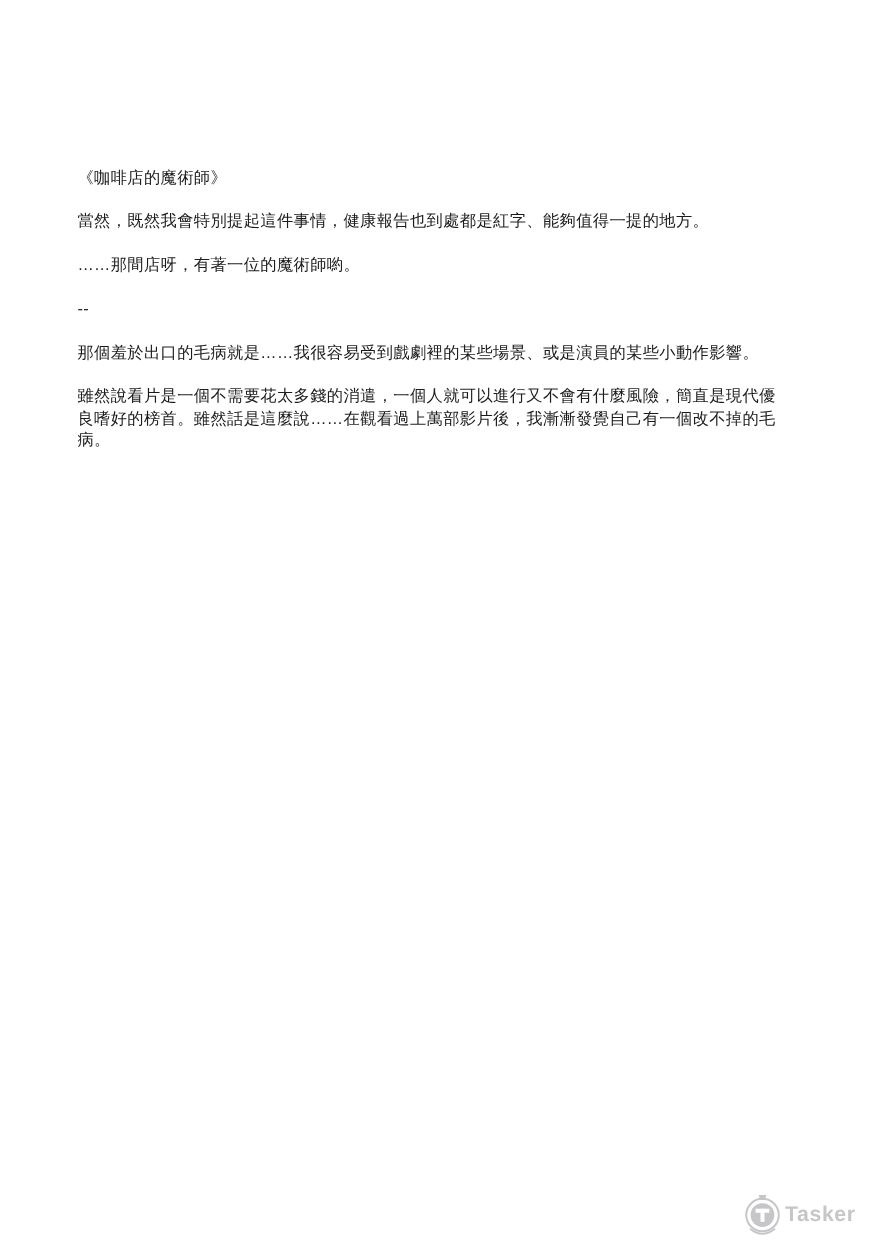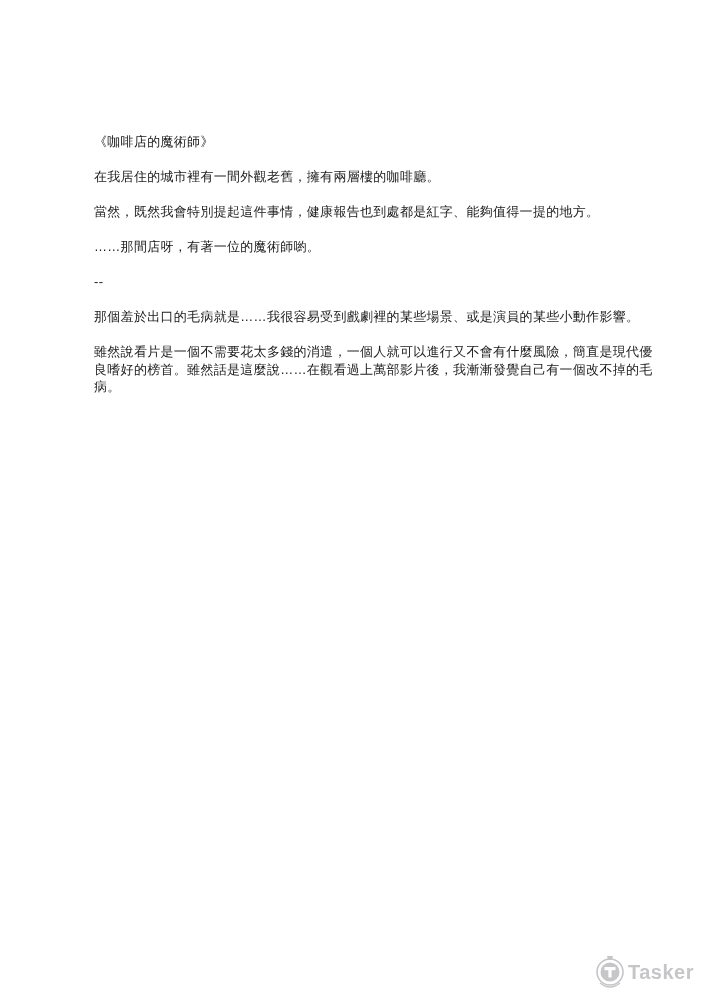--- a/index.html
+++ b/index.html
@@ -16,21 +16,21 @@
   }
   .doc-page {
     position: absolute;
     left: 0; top: 0;
     width: 707px;
     height: 1000px;
     background: #ffffff;
   }
   .doc-body {
     position: absolute;
-    left: 94px;
+    left: 62px;
     top: 133px;
     width: 565px;
     color: #1b1b1b;
     font-size: 13px;
     line-height: 17.5px;
     text-align: left;
     letter-spacing: 0.3px;
     word-break: break-all;
   }
   .doc-body p {
@@ -41,34 +41,33 @@
     position: absolute;
     left: 594px;
     top: 953px;
     display: flex;
     align-items: center;
     gap: 2px;
     user-select: none;
   }
   .watermark .brand {
     color: #c6c6c9;
-    font-size: 20px;
+    font-size: 17px;
     font-weight: 800;
     letter-spacing: 0.5px;
     line-height: 38px;
   }
 </style>
 </head>
 <body>
 
 <div class="doc-page">
 
   <div class="doc-body">
     <p>《咖啡店的魔術師》</p>
-    <p>在我居住的城市裡有一間外觀老舊，擁有兩層樓的咖啡廳。</p>
     <p>當然，既然我會特別提起這件事情，健康報告也到處都是紅字、能夠值得一提的地方。</p>
     <p>……那間店呀，有著一位的魔術師喲。</p>
     <p>--</p>
     <p>那個羞於出口的毛病就是……我很容易受到戲劇裡的某些場景、或是演員的某些小動作影響。</p>
     <p>雖然說看片是一個不需要花太多錢的消遣，一個人就可以進行又不會有什麼風險，簡直是現代優良嗜好的榜首。雖然話是這麼說……在觀看過上萬部影片後，我漸漸發覺自己有一個改不掉的毛病。</p>
   </div>
 
   <div class="watermark">
     <span style="display:inline-block; width:32px; height:38px;">
       <svg width="32" height="38" viewBox="0 0 32 38" xmlns="http://www.w3.org/2000/svg">

